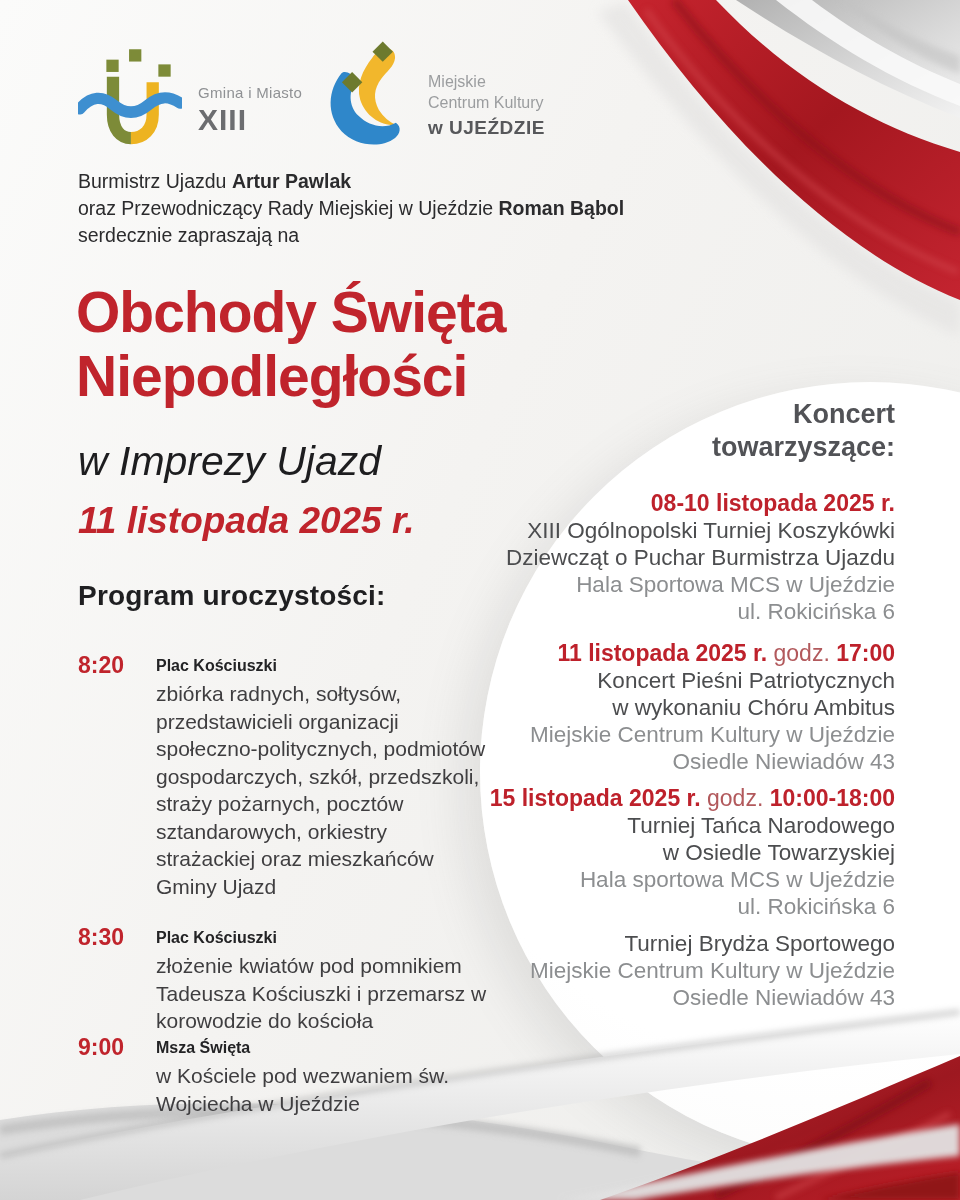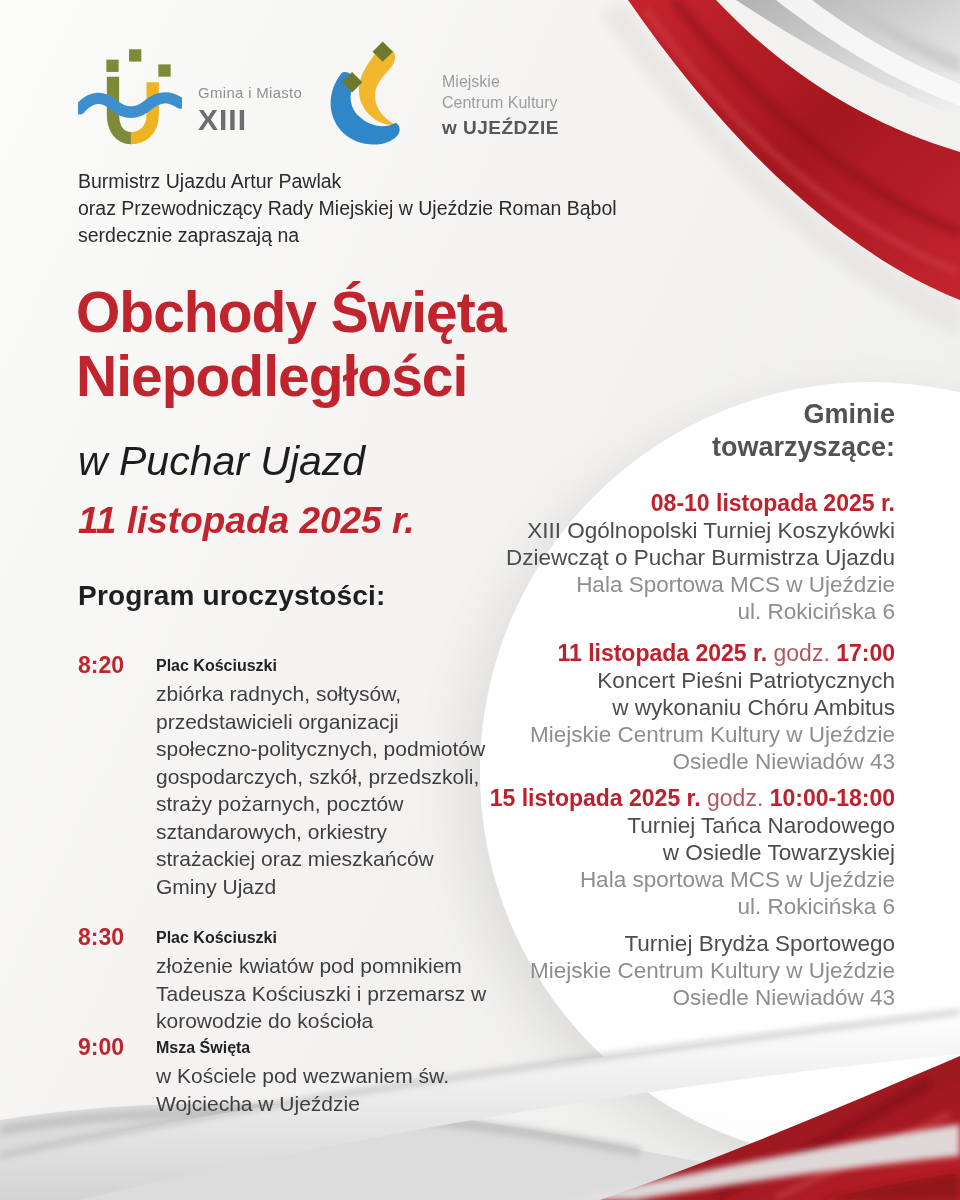--- a/index.html
+++ b/index.html
@@ -21,27 +21,27 @@
   }
   .drape-bottom{left:0;top:990px;pointer-events:none;}
 
   
   .logo-block{display:flex;align-items:center;}
   .logo-ujazd{left:78px;top:42px;}
   .logo-ujazd .txt{margin-left:16px;padding-top:26px;}
   .logo-ujazd .t1{font-size:15px;color:#8f9194;letter-spacing:.3px;}
   .logo-ujazd .t2{font-size:30px;font-weight:700;color:#6c6d70;letter-spacing:1px;margin-top:2px;}
   .logo-mck{left:316px;top:36px;}
-  .logo-mck .txt{margin-left:24px;padding-top:20px;}
+  .logo-mck .txt{margin-left:10px;padding-top:20px;}
   .logo-mck .m1,.logo-mck .m2{font-size:16px;color:#9b9d9f;line-height:21px;}
   .logo-mck .m3{font-size:19px;font-weight:700;color:#57585b;margin-top:4px;letter-spacing:.5px;}
 
   
   .invite{left:78px;top:168px;font-size:19.5px;line-height:27px;color:#2b2b2d;}
-  .invite b{font-weight:400;}
+  .invite b{font-weight:700;}
 
   
   .main-title{left:76px;top:280px;font-size:57px;line-height:64px;font-weight:700;color:#c0242c;letter-spacing:-1px;}
   .subtitle{left:78px;top:438px;font-size:41px;font-style:italic;color:#1d1d1f;}
   .main-date{left:78px;top:500px;font-size:37px;font-style:italic;font-weight:700;color:#c0242c;}
 
   
   .prog-heading{left:78px;top:580px;font-size:28px;font-weight:700;color:#1f1f21;letter-spacing:.2px;}
   .prog-item{left:78px;width:420px;}
   .prog-item .time{position:absolute;left:0;top:0;font-size:23px;font-weight:700;color:#c0242c;}
@@ -159,21 +159,21 @@
       <span>oraz Przewodniczący Rady Miejskiej w Ujeździe</span>
       <b>Roman Bąbol</b>
     </div>
     <div>serdecznie zapraszają na</div>
   </div>
 
   <div class="abs main-title">
     <div>Obchody Święta</div>
     <div>Niepodległości</div>
   </div>
-  <div class="abs subtitle">w Puchar Ujazd</div>
+  <div class="abs subtitle">w Imprezy Ujazd</div>
   <div class="abs main-date">11 listopada 2025 r.</div>
 
   <div class="abs prog-heading">Program uroczystości:</div>
 
   <div class="abs prog-item pi-1">
     <div class="time">8:20</div>
     <div class="body">
       <div class="ptitle">Plac Kościuszki</div>
       <div class="pdesc">zbiórka radnych, sołtysów, przedstawicieli organizacji społeczno-politycznych, podmiotów gospodarczych, szkół, przedszkoli, straży pożarnych, pocztów sztandarowych, orkiestry strażackiej oraz mieszkańców Gminy Ujazd</div>
     </div>
@@ -189,21 +189,21 @@
 
   <div class="abs prog-item pi-3">
     <div class="time">9:00</div>
     <div class="body">
       <div class="ptitle">Msza Święta</div>
       <div class="pdesc">w Kościele pod wezwaniem św. Wojciecha w Ujeździe</div>
     </div>
   </div>
 
   <div class="abs side-heading">
-    <div>Gminie</div>
+    <div>Koncert</div>
     <div>towarzyszące:</div>
   </div>
 
   <div class="abs event ev-1">
     <div class="dline">
       <span>08-10 listopada 2025 r.</span>
       <span class="godz"></span>
       <span></span>
     </div>
     <div class="etitle">XIII Ogólnopolski Turniej Koszykówki</div>

